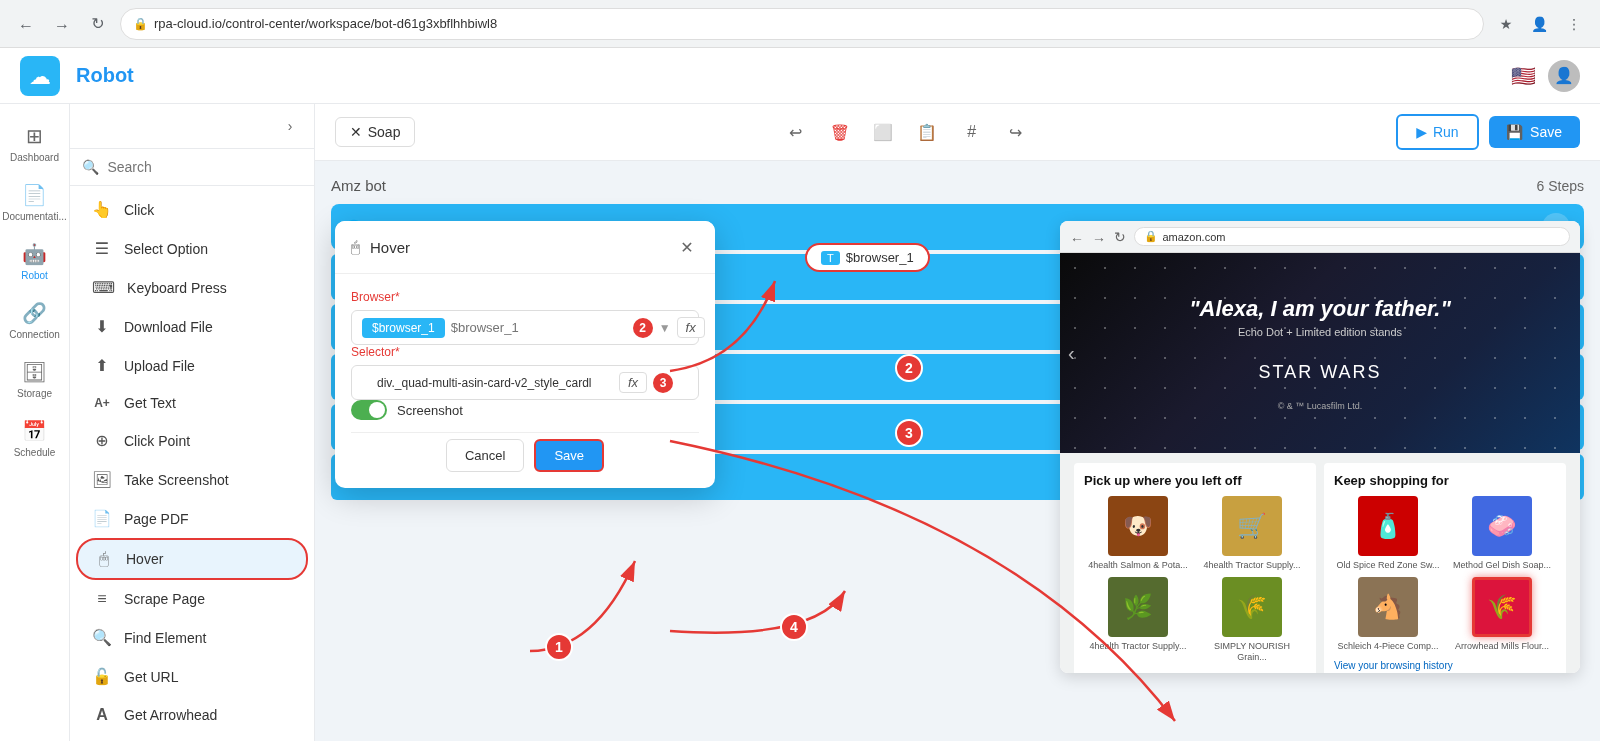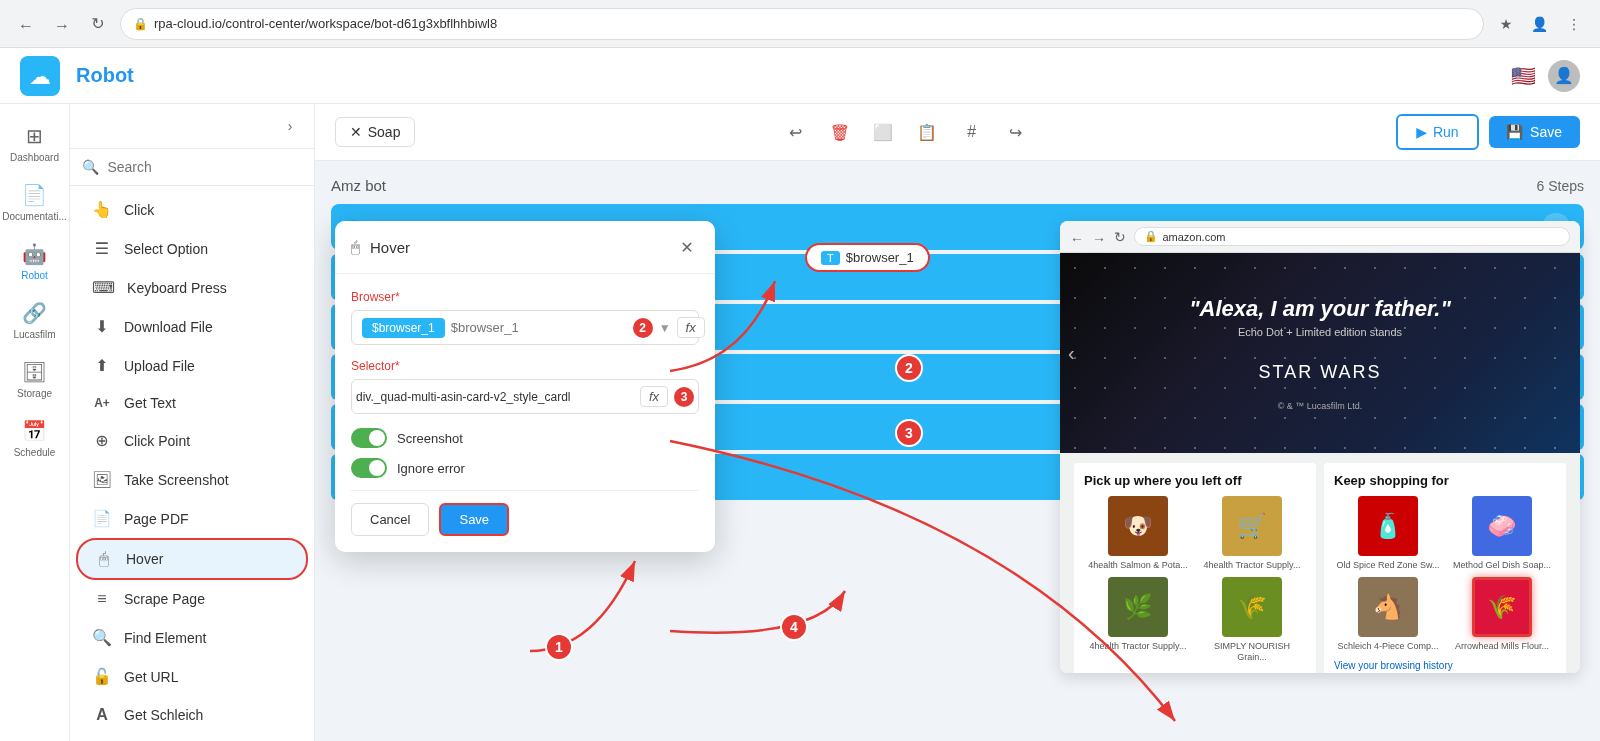--- a/index.html
+++ b/index.html
@@ -155,21 +155,21 @@
       display: flex; align-items: center; gap: 10px;
       font-size: 15px; font-weight: 500; color: #333;
     }
     .hover-modal-close {
       width: 24px; height: 24px;
       border: none; background: transparent;
       cursor: pointer; font-size: 16px; color: #666;
       border-radius: 4px; display: flex; align-items: center; justify-content: center;
     }
     .hover-modal-body { padding: 16px; }
-    .form-field { margin-bottom: 14px; }
+    .form-field { margin-bottom: 0; }
     .form-label { font-size: 12px; color: #666; margin-bottom: 6px; }
     .form-label span { color: #e53935; }
     .browser-selector {
       display: flex; align-items: center; gap: 6px;
       border: 1px solid #ddd; border-radius: 6px;
       padding: 6px 10px;
     }
     .browser-tag {
       background: #29b6f6;
       color: white;
@@ -195,21 +195,21 @@
     .dropdown-arrow { color: #999; font-size: 12px; }
     .fx-btn {
       border: 1px solid #ddd; border-radius: 4px;
       padding: 2px 8px; font-size: 13px;
       background: white; cursor: pointer; color: #555;
       font-style: italic;
     }
     .selector-field {
       display: flex; align-items: center; gap: 22px;
       border: 1px solid #ddd; border-radius: 6px;
-      padding: 6px 4px;
+      padding: 6px 25px;
     }
     .selector-input {
       border: none; outline: none;
       font-size: 12px; color: #333;
       flex: 1;
     }
     .toggle-row {
       display: flex; align-items: center; gap: 10px;
       margin-bottom: 10px;
     }
@@ -224,24 +224,24 @@
       content: '';
       position: absolute;
       width: 16px; height: 16px;
       background: white;
       border-radius: 50%;
       top: 2px; right: 2px;
       transition: 0.2s;
     }
     .toggle-label { font-size: 13px; color: #333; }
     .modal-actions {
-      display: flex; gap: 10px; justify-content: flex-start;
+      display: flex; gap: 10px; justify-content: center;
       margin-top: 12px;
       border-top: 1px solid #eee;
-      padding-top: 12px;
+      padding-top: 6px;
     }
     .cancel-btn-modal {
       padding: 7px 18px;
       border: 1px solid #ddd; border-radius: 6px;
       background: white; cursor: pointer;
       font-size: 13px; color: #333;
     }
     .save-btn-modal {
       padding: 7px 18px;
       border: none; border-radius: 6px;
@@ -432,21 +432,21 @@
     <div class="icon-sidebar-item">
       <span class="icon-sidebar-icon">📄</span>
       <span style="font-size:10px; color:#666;">Documentati...</span>
     </div>
     <div class="icon-sidebar-item active">
       <span class="icon-sidebar-icon">🤖</span>
       <span style="font-size:10px; color:#2196f3;">Robot</span>
     </div>
     <div class="icon-sidebar-item">
       <span class="icon-sidebar-icon">🔗</span>
-      <span style="font-size:10px; color:#666;">Lucasfilm</span>
+      <span style="font-size:10px; color:#666;">Connection</span>
     </div>
     <div class="icon-sidebar-item">
       <span class="icon-sidebar-icon">🗄</span>
       <span style="font-size:10px; color:#666;">Storage</span>
     </div>
     <div class="icon-sidebar-item">
       <span class="icon-sidebar-icon">📅</span>
       <span style="font-size:10px; color:#666;">Schedule</span>
     </div>
   </div>
@@ -507,21 +507,21 @@
       <div class="list-item">
         <span class="list-item-icon">🔍</span>
         <span class="list-item-text">Find Element</span>
       </div>
       <div class="list-item">
         <span class="list-item-icon">🔓</span>
         <span class="list-item-text">Get URL</span>
       </div>
       <div class="list-item">
         <span class="list-item-icon" style="font-weight:bold;">A</span>
-        <span class="list-item-text">Get Schleich</span>
+        <span class="list-item-text">Get Arrowhead</span>
       </div>
     </div>
   </div>
 
   <div style="flex:1; display:flex; flex-direction:column; margin-top:56px; position:relative;">
 
     <div style="background:white; padding:10px 20px; display:flex; align-items:center; justify-content:space-between; border-bottom:1px solid #e8eaed;">
       <button class="back-btn">
         <span>✕</span>
         <span>Soap</span>
@@ -632,24 +632,20 @@
               <input class="selector-input" type="text" value="div._quad-multi-asin-card-v2_style_cardl" style="">
               <div style="display:flex; align-items:center; gap:6px;">
                 <button class="fx-btn"><i>fx</i></button>
                 <div style="background:#e53935; color:white; width:20px; height:20px; border-radius:50%; display:flex; align-items:center; justify-content:center; font-size:12px; font-weight:bold;">3</div>
               </div>
             </div>
           </div>
           <div class="toggle-row">
             <div class="toggle"></div>
             <span class="toggle-label">Screenshot</span>
-          </div>
-          <div class="toggle-row">
-            <div class="toggle"></div>
-            <span class="toggle-label">Ignore error</span>
           </div>
           <div class="modal-actions">
             <button class="cancel-btn-modal">Cancel</button>
             <button class="save-btn-modal">Save</button>
           </div>
         </div>
       </div>
 
       <div class="amazon-preview">
         <div class="amazon-browser-bar">

